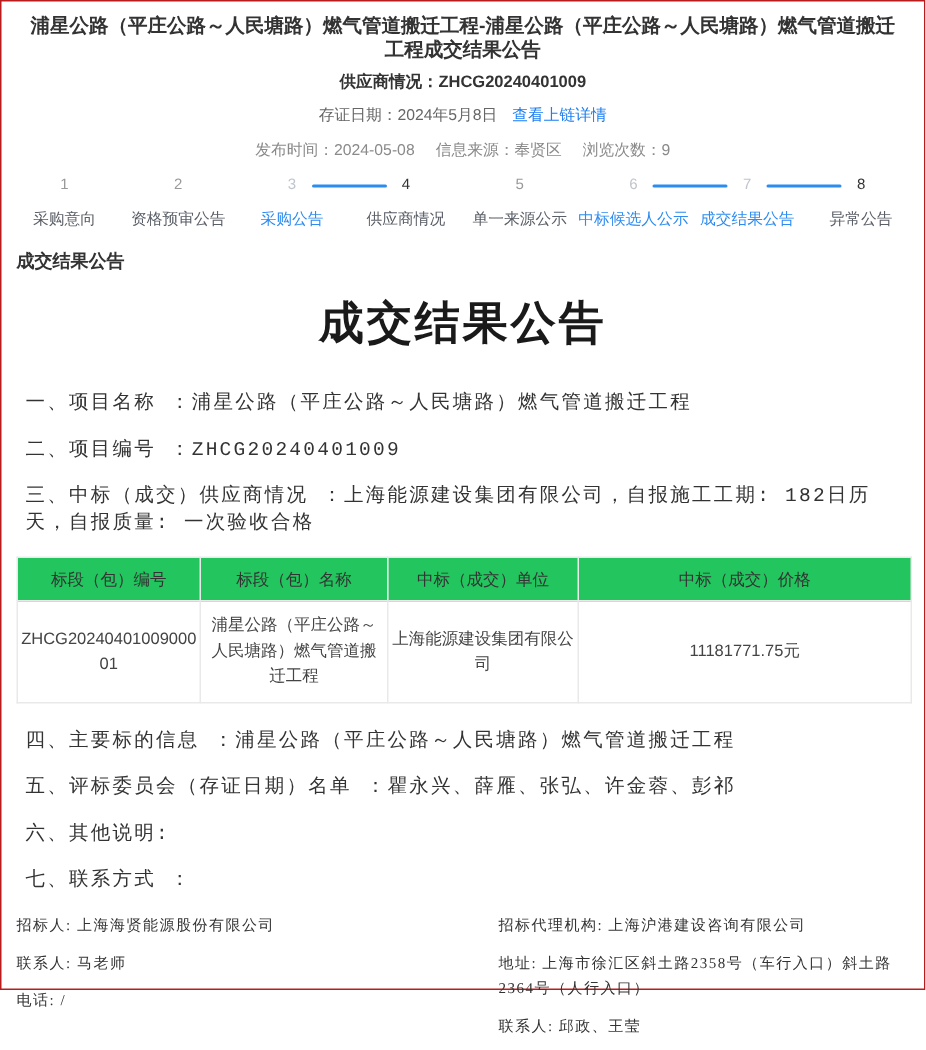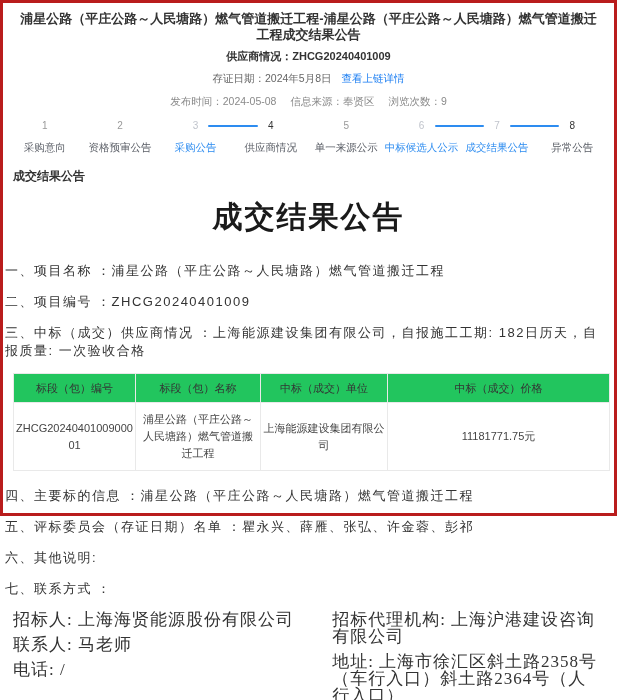--- a/index.html
+++ b/index.html
@@ -1,18 +1,18 @@
 <!DOCTYPE html>
 <html><head>
 <meta charset="utf-8">
 <style>
   * { margin:0; padding:0; box-sizing:border-box; }
   html,body { width:617px; height:700px; background:#fff; overflow:hidden; }
   body { font-family:"Liberation Sans", sans-serif; color:#333; }
-  .page { width:617px; height:516px; border:3px solid #b91c1c; background:#fff; padding-top:6px; }
+  .page { width:617px; height:660px; border:1px solid #b91c1c; background:#fff; padding-top:6px; }
 
   
   .t-title { font-size:13px; font-weight:bold; color:#333; text-align:center; line-height:16px; padding:2px 14px 0; }
   .meta1 { text-align:center; font-size:11px; font-weight:bold; color:#333; margin-top:6px; }
   .meta2 { text-align:center; font-size:10.5px; color:#666; margin-top:8px; }
   .meta2 .link { color:#1b7ef2; margin-left:10px; cursor:pointer; text-decoration:none; }
   .meta3 { text-align:center; font-size:10.5px; color:#8a8a8a; margin-top:9px; }
   .meta3 .gap { margin-left:14px; }
 
   
@@ -24,37 +24,37 @@
   .num-dark { color:#333; }
   .lbl { font-size:10.5px; margin-top:8px; }
   .lbl-dark { color:#5a5e66; }
   .lbl-blue { color:#2d8cf0; cursor:pointer; }
   .connector { position:absolute; top:6px; left:calc(50% + 13px); width:calc(100% - 26px); height:2px; background:#2d8cf0; border-radius:1px; }
 
   .crumb { margin:13px 0 0 10px; font-size:12px; font-weight:bold; color:#333; }
 
   
   .heading { text-align:center; font-size:30px; font-weight:bold; color:#1a1a1a; margin:12px 0 24px; letter-spacing:2px; }
-  .body-text { font-family:Liberation Sans, sans-serif; font-size:13px; color:#333; letter-spacing:1.5px;
-               line-height:18px; margin:0 2px 13px; }
+  .body-text { font-family:Liberation Mono, monospace; font-size:13px; color:#333; letter-spacing:1.5px;
+               line-height:18px; margin:0 16px 13px; }
 
   
   table.bid { width:597px; margin:4px 10px 16px; border-collapse:collapse; table-layout:fixed; }
   table.bid th, table.bid td { border:1px solid #e9e9e9; text-align:center; vertical-align:middle;
                font-size:11px; color:#444; }
   table.bid th { background:#22c55e; font-weight:normal; color:#333; height:29px; }
   table.bid td { padding:8px 2px; line-height:17px; }
   td.code { font-size:10.5px; word-break:break-all; padding:8px 0; }
   col.c1 { width:122px; } col.c2 { width:125px; } col.c3 { width:127px; } col.c4 { width:auto; }
 
   
   .contacts { display:flex; margin:4px 10px 0; }
   .c-left { width:54%; }
   .c-right { width:46%; }
-  .contacts p { font-family:"Liberation Serif", serif; font-size:17px; color:#333; letter-spacing:1px;
+  .contacts p { font-family:"Liberation Serif", serif; font-size:10px; color:#333; letter-spacing:1px;
                 line-height:17px; margin:0 0 8px; }
 </style>
 </head>
 <body>
 
 <div class="page">
 
   <div class="t-title">浦星公路（平庄公路～人民塘路）燃气管道搬迁工程-浦星公路（平庄公路～人民塘路）燃气管道搬迁工程成交结果公告</div>
 
   <div class="meta1">

